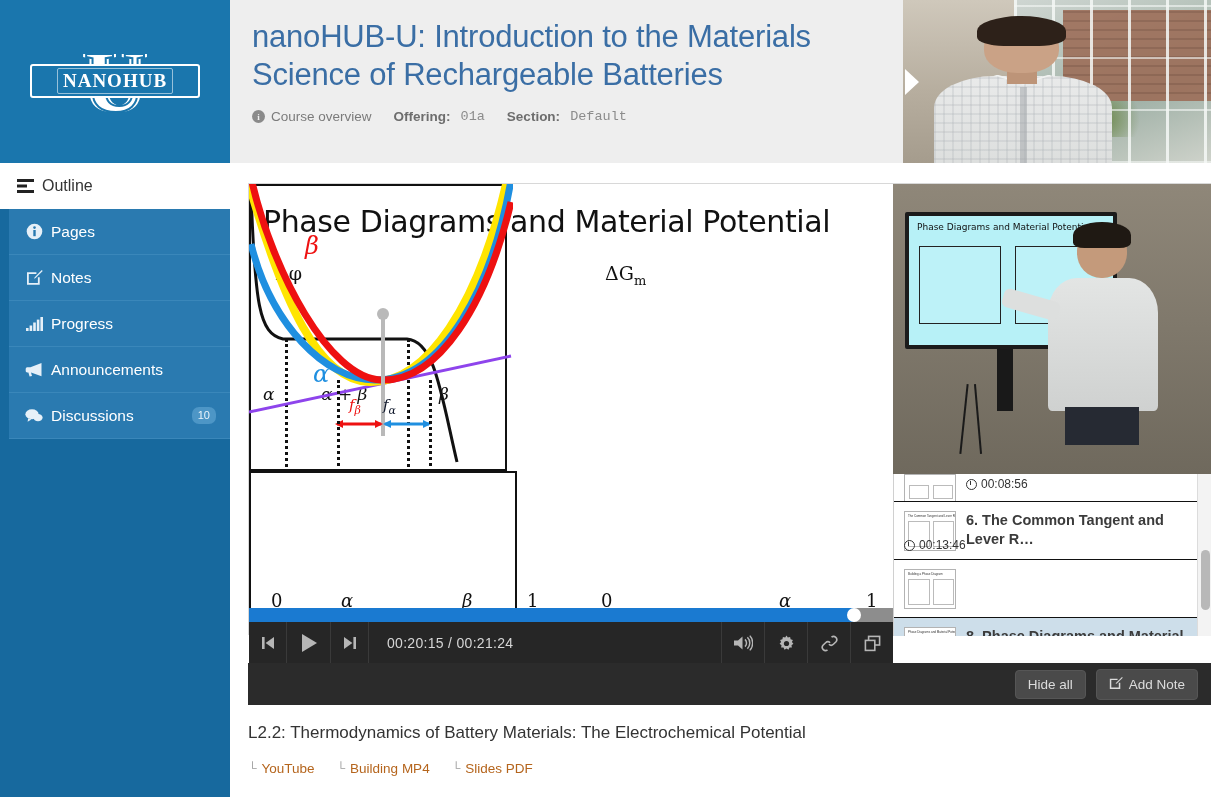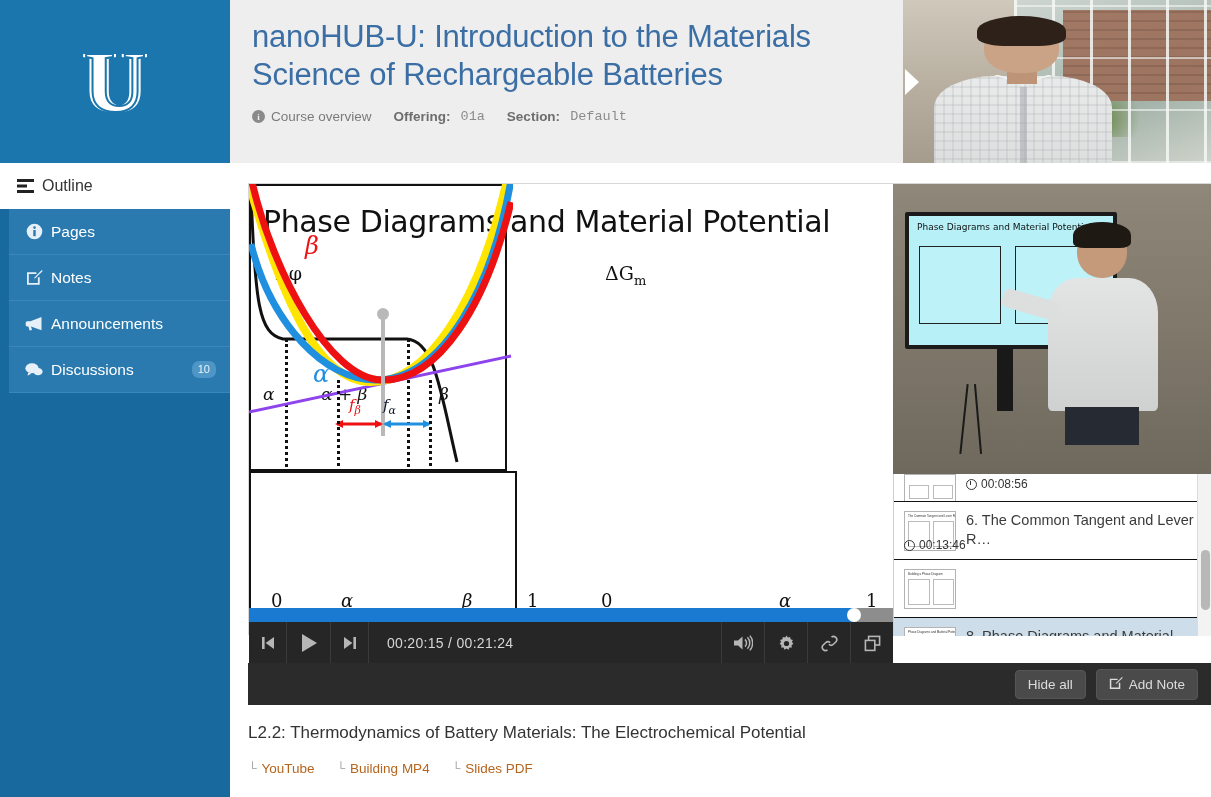--- a/index.html
+++ b/index.html
@@ -199,21 +199,21 @@
   }
   .chapter.partial { padding-top: 0; height: 28px; overflow: hidden; }
   .chapter.active { background: #cddeea; }
   .ch-thumb {
     width: 52px; height: 40px; border: 1px solid #b3b3b3; background: #fff;
     flex: 0 0 52px; position: relative; overflow: hidden;
   }
   .ch-thumb .t-title { position: absolute; left: 3px; top: 2px; font-size: 3px; color: #333; white-space: nowrap; }
   .ch-thumb .t-plot { position: absolute; border: .5px solid #bbb; }
   .ch-body { flex: 1; min-width: 0; }
-  .ch-title { font-size: 14.5px; color: #3b3b3b; line-height: 19px; }
+  .ch-title { font-size: 14.5px; color: #3b3b3b; line-height: 19px; font-weight: bold; }
   .ch-time { font-size: 12px; color: #333; display: flex; align-items: center; gap: 4px; margin-top: 3px; }
   .clock-ico { width: 11px; height: 11px; border-radius: 50%; border: 1.6px solid #333; position: relative; display: inline-block; }
   .clock-ico::after { content: ""; position: absolute; left: 3px; top: 1.5px; width: 1.3px; height: 4px; background: #333; }
 
   .chap-scroll {
     position: absolute; right: 0; top: 0; width: 15px; height: 162px;
     background: #f3f3f3; border-left: 1px solid #dcdcdc;
   }
   .chap-thumb { position: absolute; left: 3px; top: 76px; width: 9px; height: 60px;
     background: #b8b8b8; border-radius: 5px; }
@@ -256,20 +256,25 @@
 </head>
 <body>
 
 <div class="app">
 
   <div class="header">
 
     <div class="logo-panel">
       <div class="logo-wrap">
         <div class="logo-u">U</div>
+        <div class="logo-banner">
+          <div class="logo-banner-inner">
+            <span class="logo-text">NANOHUB</span>
+          </div>
+        </div>
       </div>
     </div>
 
     <div class="header-main">
       <div class="course-title">nanoHUB-U: Introduction to the Materials Science of Rechargeable Batteries</div>
       <div class="course-meta">
         <span class="meta-info-icon">i</span>
         <span>Course overview</span>
         <span class="meta-strong">Offering:</span>
         <span class="meta-val">01a</span>
@@ -325,20 +330,32 @@
     <div class="nav-item blue">
       <span class="nav-icon">
         <svg width="17" height="17" viewBox="0 0 17 17">
           <path d="M1 3.2h9.4v1.8H2.8v9.1h9.1V8.2h1.8v7.5H1z" fill="currentColor"></path>
           <path d="M15.8 1.1l.9.9-7.1 7.1-1.6.7.7-1.6z" fill="currentColor"></path>
         </svg>
       </span>
       <span class="nav-label">Notes</span>
     </div>
 
+    <div class="nav-item blue">
+      <span class="nav-icon">
+        <svg width="17" height="14" viewBox="0 0 17 14">
+          <rect x="0" y="11" width="2.6" height="3" fill="currentColor"></rect>
+          <rect x="3.6" y="8.5" width="2.6" height="5.5" fill="currentColor"></rect>
+          <rect x="7.2" y="5.5" width="2.6" height="8.5" fill="currentColor"></rect>
+          <rect x="10.8" y="2.6" width="2.6" height="11.4" fill="currentColor"></rect>
+          <rect x="14.4" y="0" width="2.6" height="14" fill="currentColor"></rect>
+        </svg>
+      </span>
+      <span class="nav-label">Progress</span>
+    </div>
 
     <div class="nav-item blue">
       <span class="nav-icon">
         <svg width="18" height="15" viewBox="0 0 18 15">
           <path d="M16.5 1L5.4 5.3H2.2A1.6 1.6 0 0 0 .7 7v1.8c0 .9.7 1.6 1.5 1.6h1.2l1.2 4 2.4-.5-1-3.5 10.5 3.9z" fill="currentColor"></path>
         </svg>
       </span>
       <span class="nav-label">Announcements</span>
     </div>
 

